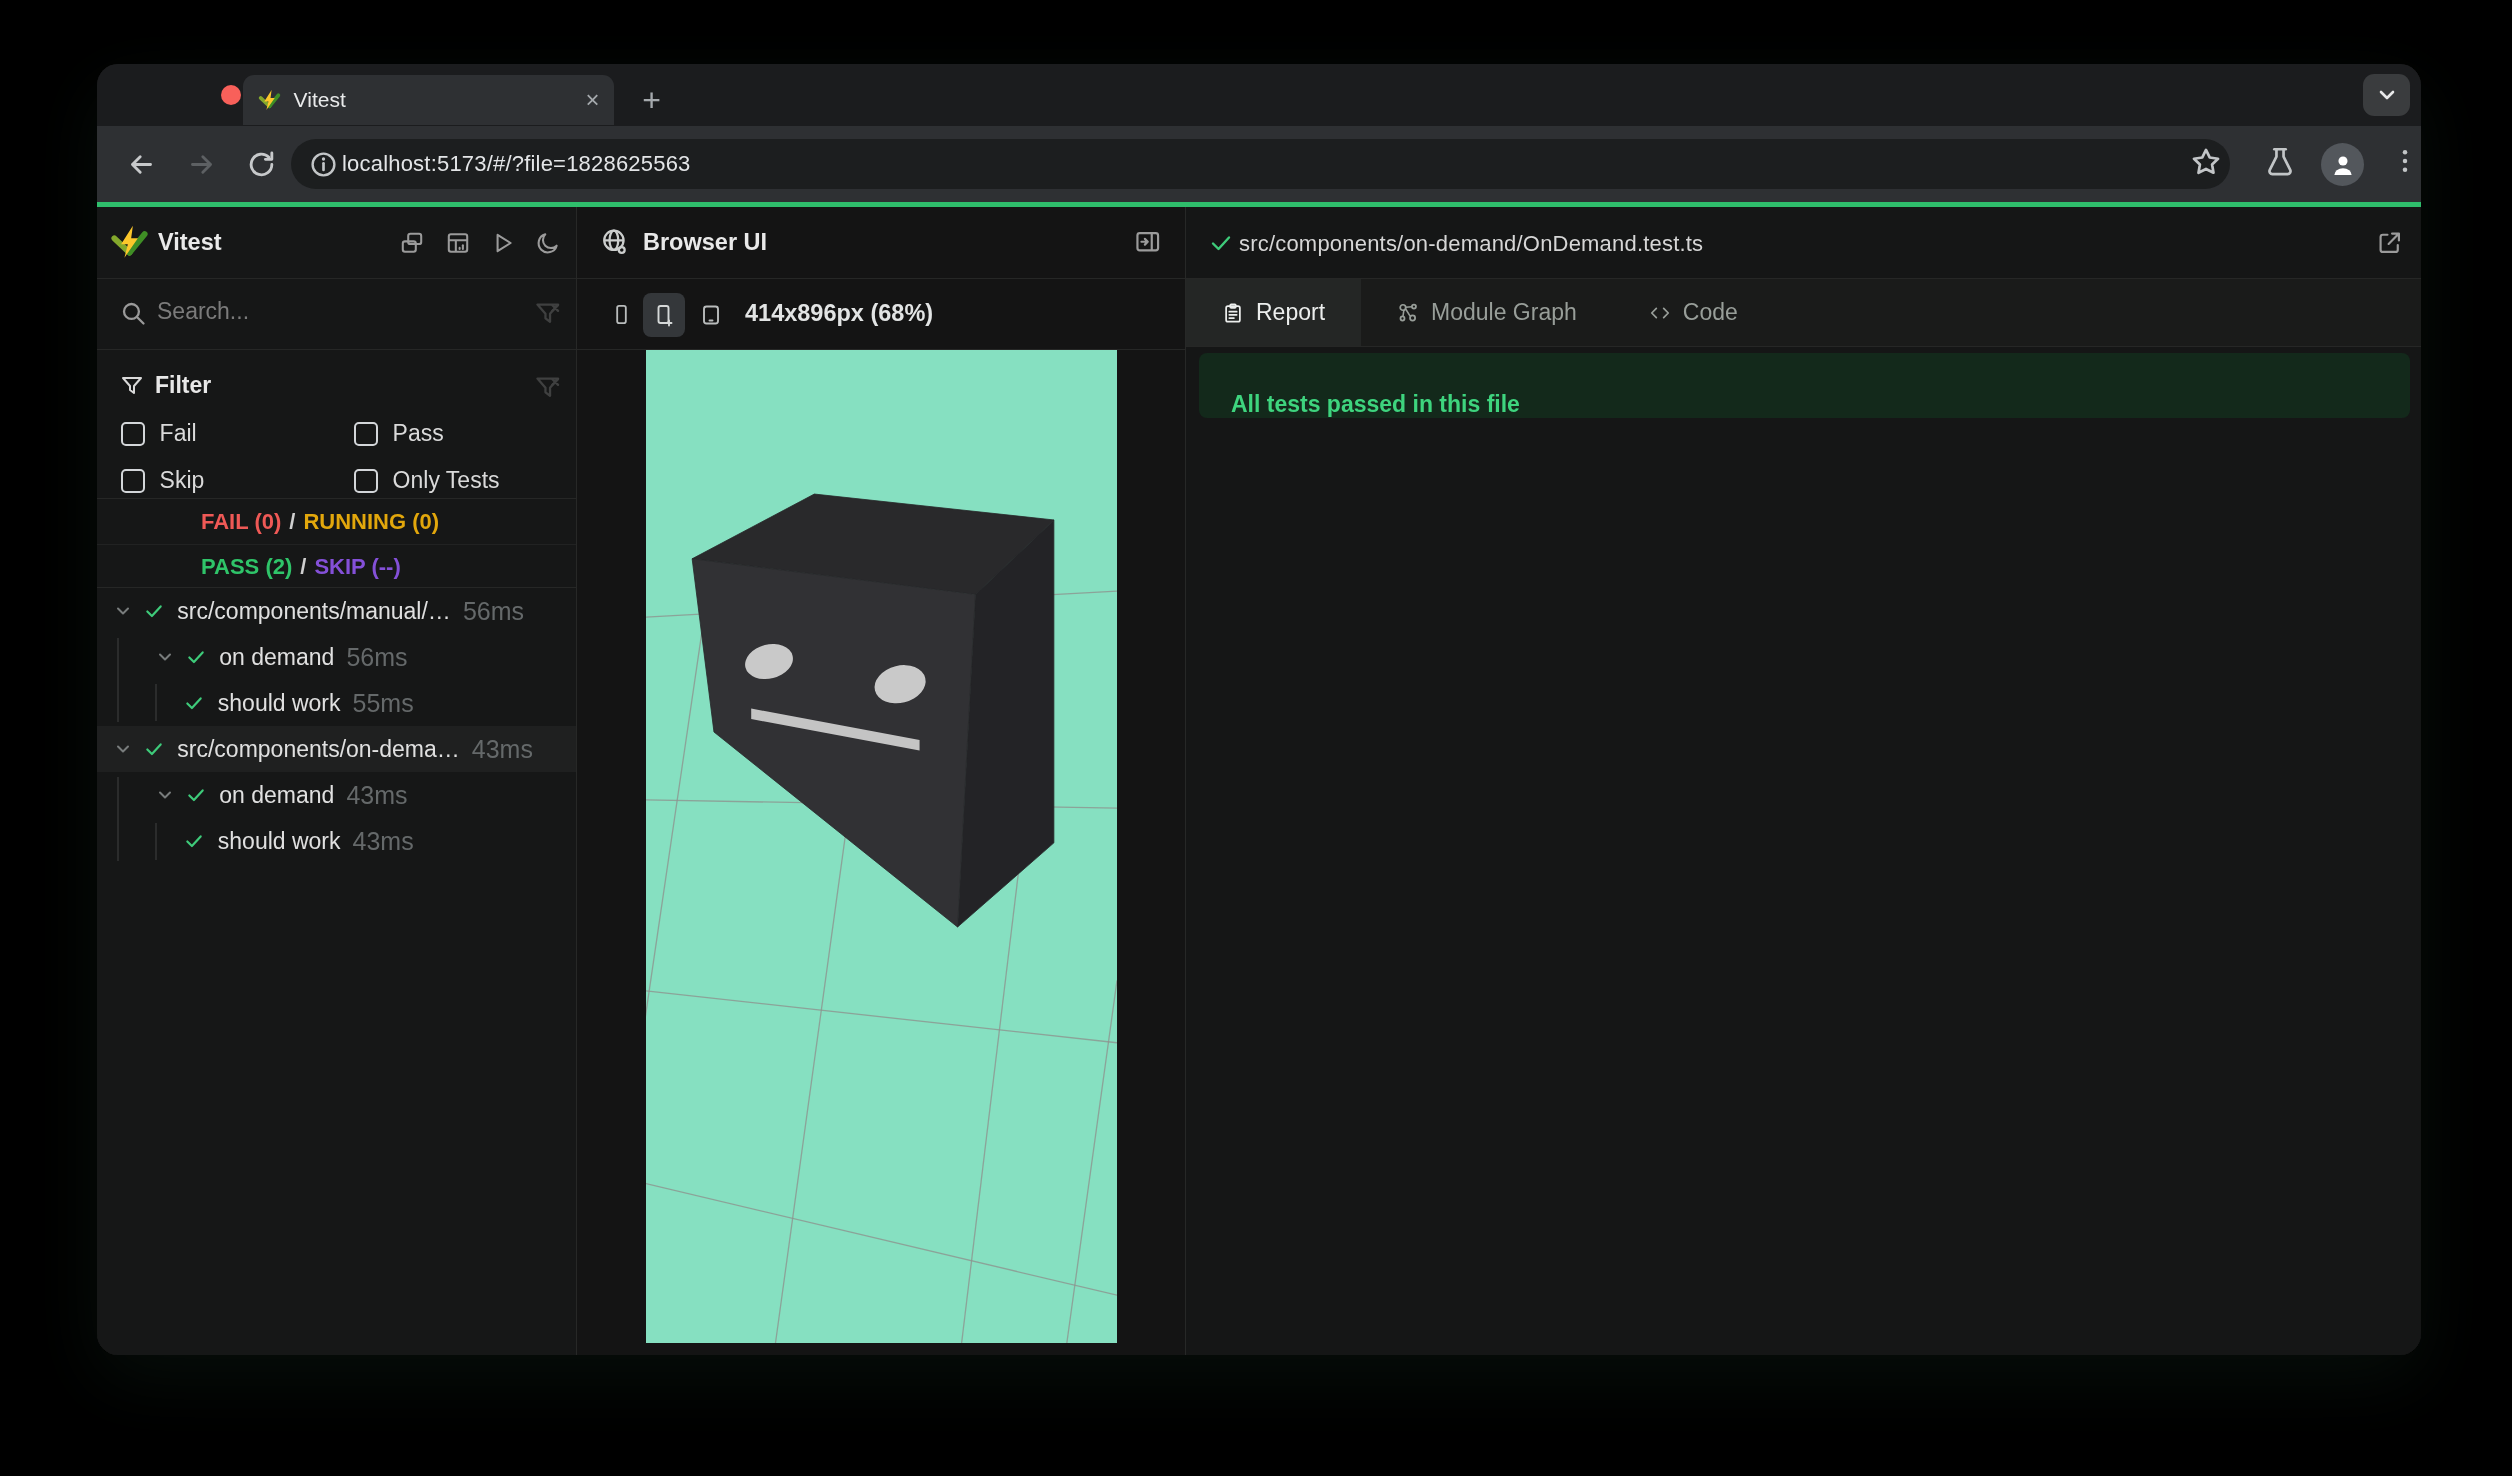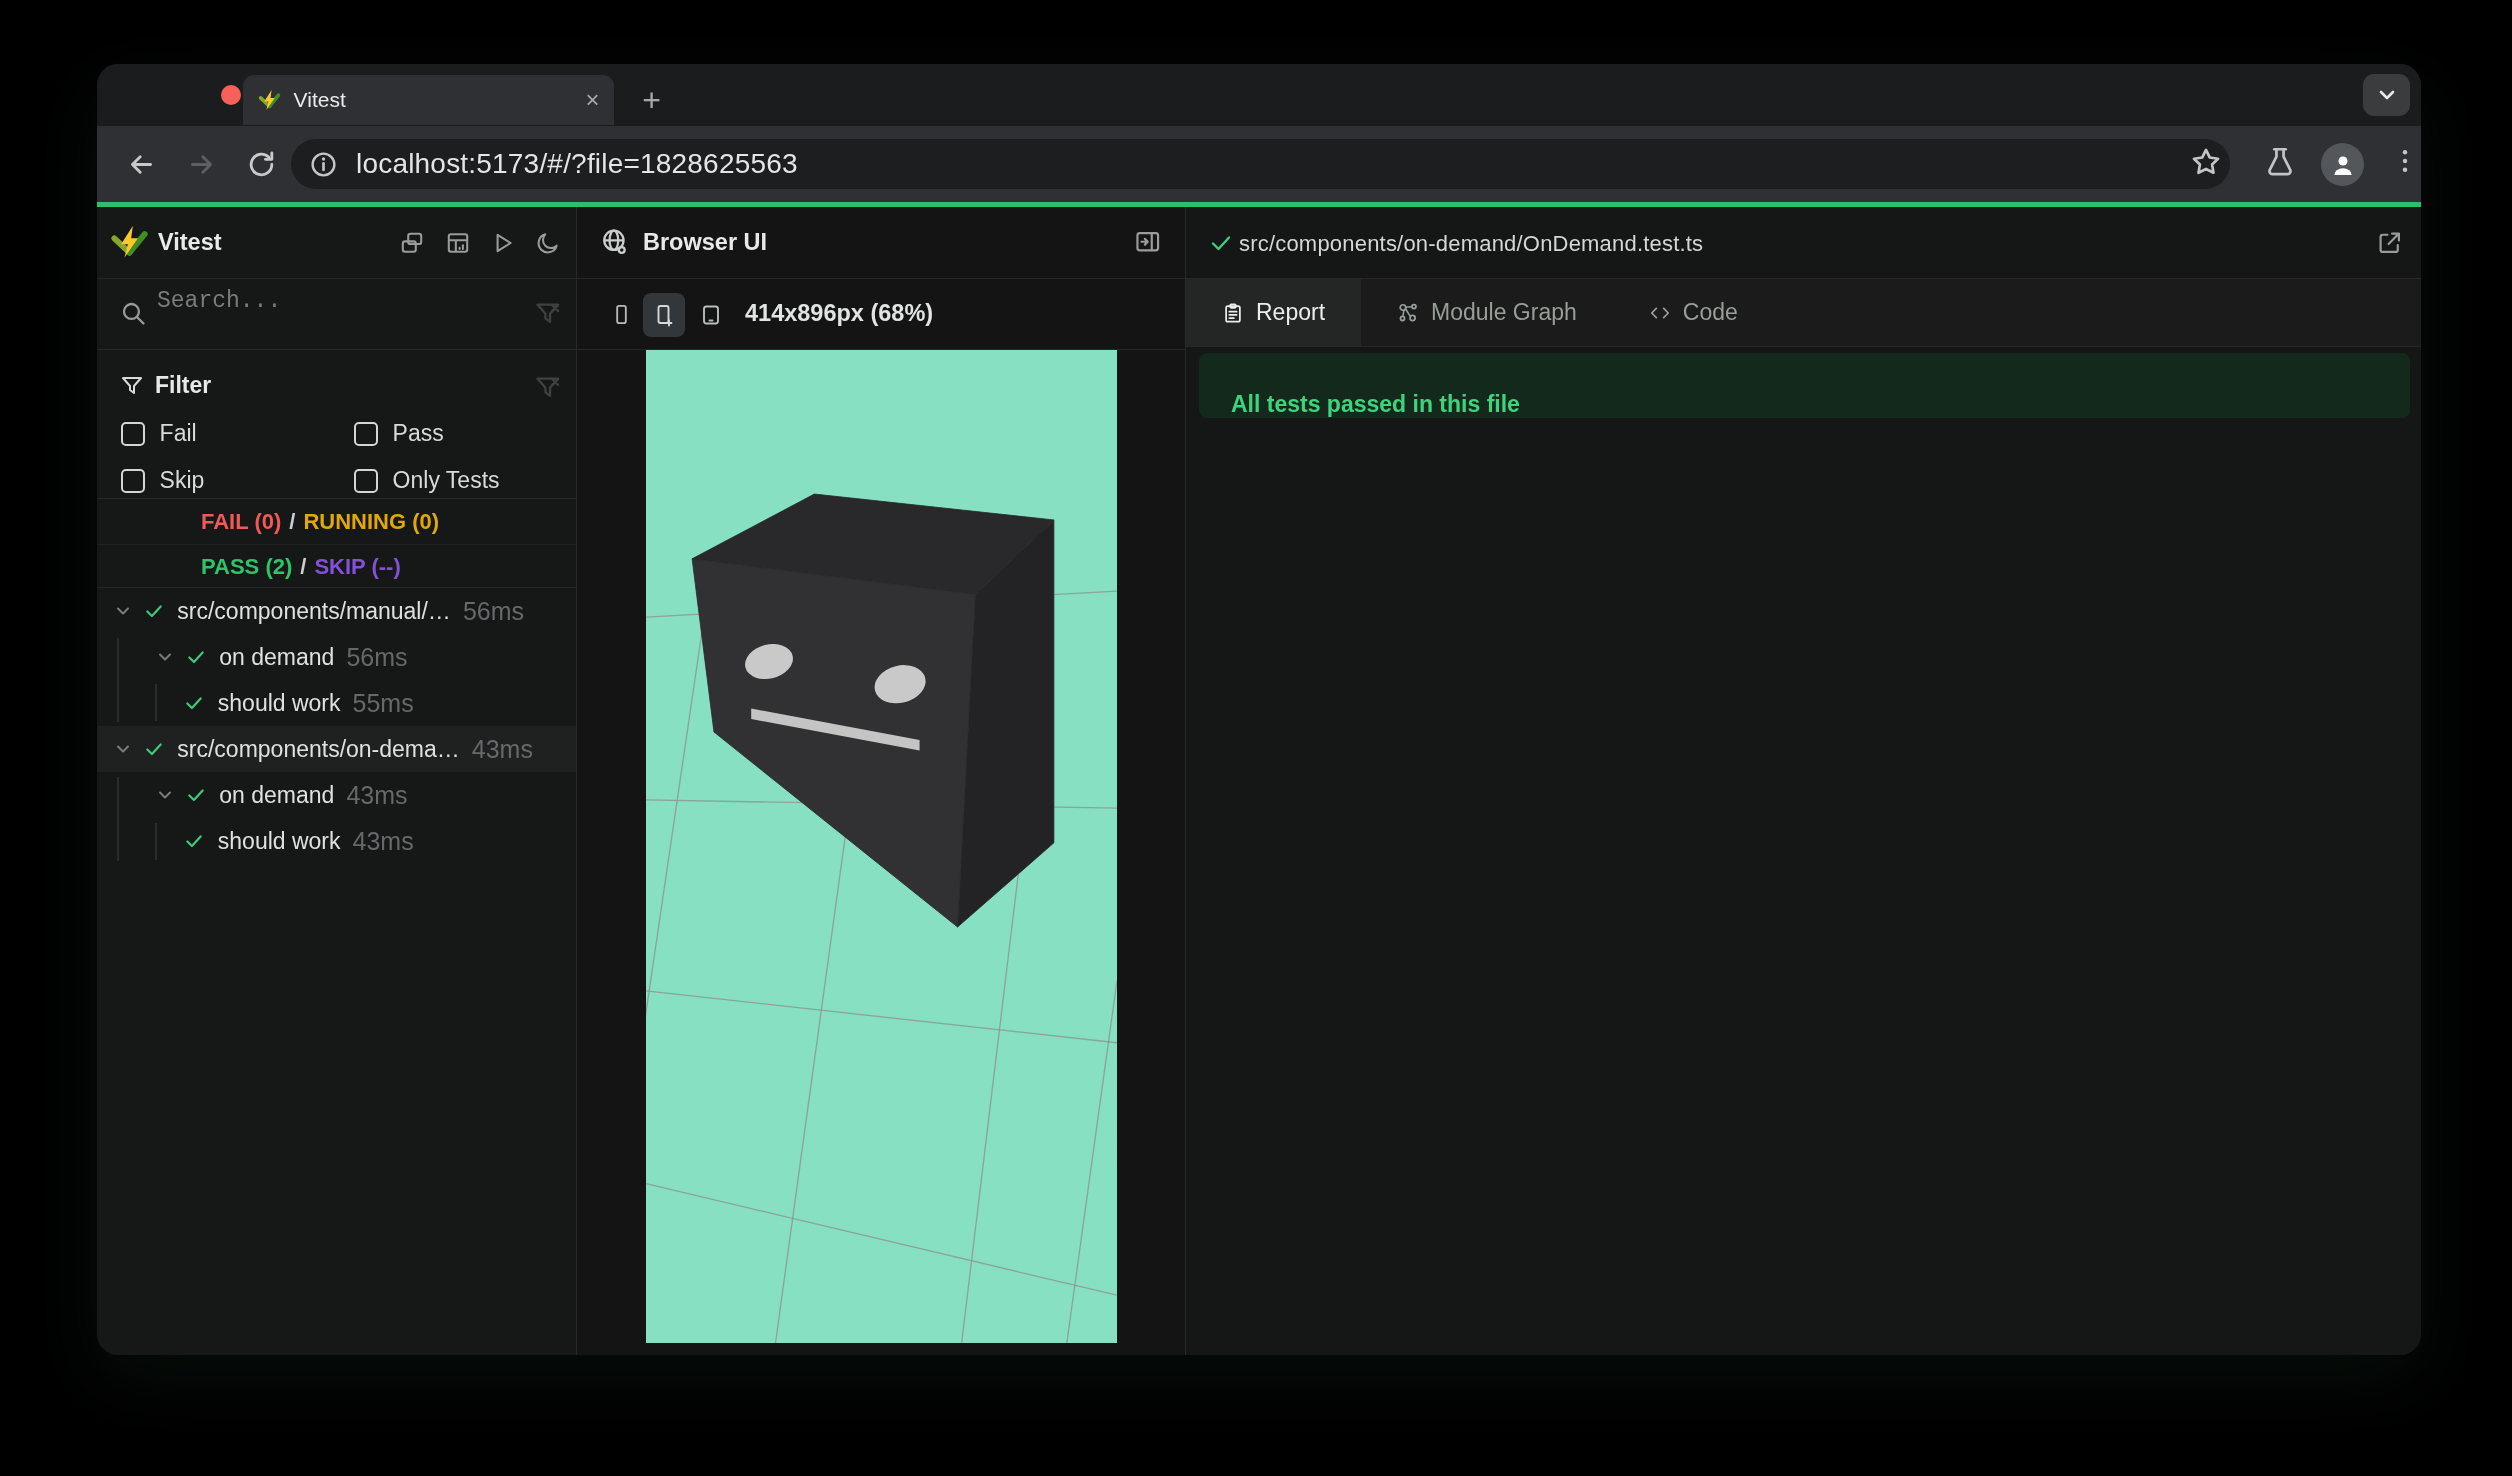--- a/index.html
+++ b/index.html
@@ -23,40 +23,40 @@
   .newtab{position:absolute;left:536px;top:18px;color:#a5a9ad;font-size:32px;line-height:36px;width:37px;text-align:center;}
   .tabsearch{position:absolute;left:2266px;top:9.7px;width:47px;height:42px;border-radius:11.3px;
              background:#3a3c3e;display:flex;align-items:center;justify-content:center;color:#e8e9ea;}
 
   
   .toolbar{position:absolute;left:0;top:62px;width:100%;height:77px;background:#2e3033;}
   .navicon{position:absolute;top:23px;color:#c7c9cb;}
   .urlpill{position:absolute;left:194px;top:13px;width:1939px;height:50px;border-radius:25px;
            background:#1c1e1f;display:flex;align-items:center;}
   .urlinfo{margin-left:18px;color:#c2c5c7;}
-  .urltext{margin-left:18px;color:#e3e5e7;font-size:28px;letter-spacing:0.2px;}
+  .urltext{margin-left:4px;color:#e3e5e7;font-size:22px;letter-spacing:0.2px;}
   .tool-right{position:absolute;top:19.4px;color:#c2c5c7;}
   .avatar{position:absolute;left:2224px;top:17px;width:43px;height:43px;border-radius:50%;background:#53575c;
           display:flex;align-items:center;justify-content:center;}
 
   .accentline{position:absolute;left:0;top:138px;width:100%;height:4.9px;background:#2fbe6c;}
 
   
   .content{position:absolute;left:0;top:143px;width:2324px;height:1148px;background:#141414;}
   .pane-border{border-right:1.6px solid #272827;box-sizing:border-box;}
   .row-border{border-bottom:1.6px solid #262726;box-sizing:border-box;}
 
   
   .sidebar{position:absolute;left:0;top:0;width:480px;height:100%;background:#161717;}
   .sb-header{position:absolute;left:0;top:0;width:100%;height:72px;}
   .sb-title{position:absolute;left:61px;top:22px;font-size:23.5px;font-weight:600;color:#eaeaea;}
   .sb-actions{position:absolute;right:14.6px;top:23px;display:flex;gap:19.4px;color:#9b9b9b;}
   .sb-search{position:absolute;left:0;top:72px;width:100%;height:71px;}
-  .sb-search input{position:absolute;left:58px;top:8px;width:324px;background:transparent;border:0;outline:0;
-       color:#f9a8d4;font-size:23px;font-family:Liberation Mono, monospace;}
+  .sb-search input{position:absolute;left:58px;top:18px;width:324px;background:transparent;border:0;outline:0;
+       color:#f9a8d4;font-size:23px;font-family:Liberation Sans, sans-serif;}
   .sb-search input::placeholder{color:#7b7b7b;}
   .dimicon{color:#3f4040;}
   .sb-filter{position:absolute;left:0;top:143px;width:100%;height:149px;}
   .filter-title{position:absolute;left:58px;top:22px;font-size:23px;font-weight:600;color:#e8e8e8;}
   .cb{position:absolute;display:flex;align-items:center;gap:14.6px;color:#dadada;font-size:23px;}
   .box{width:20px;height:20px;border:2.4px solid #d3d6d9;border-radius:4.9px;background:transparent;}
   .sb-summary{position:absolute;left:0;top:292px;width:100%;height:89px;font-weight:700;font-size:22px;padding-left:24px;}
   .sum-row{position:absolute;left:104px;height:45px;display:flex;align-items:center;gap:8px;white-space:nowrap;}
   .sum-div{position:absolute;left:0;top:45px;width:100%;height:0.8px;background:rgba(255,255,255,.05);}
   .c-fail{color:#ef5956;} .c-run{color:#e2a70c;} .c-pass{color:#2fc469;} .c-skip{color:#8450d8;} .c-sep{color:#cfcfcf;}

